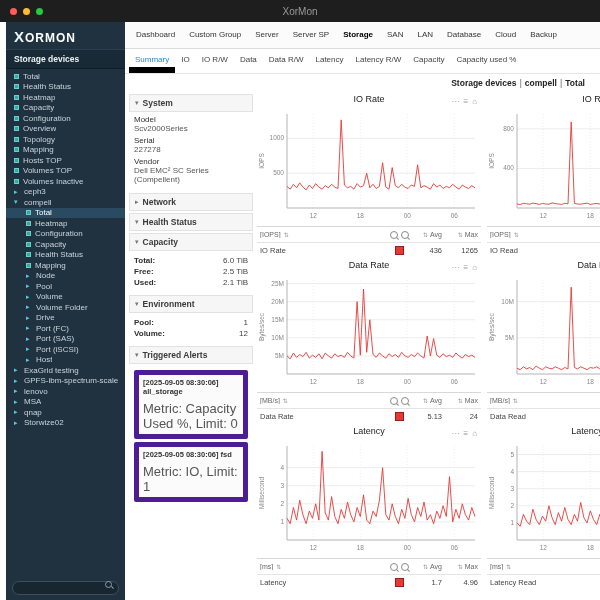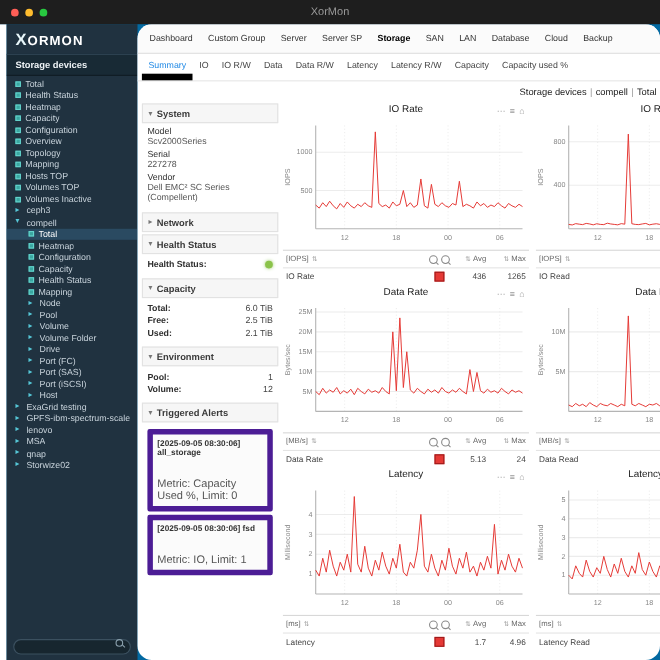--- a/index.html
+++ b/index.html
@@ -28,47 +28,47 @@
   .tree-item.selected{background:#2a4a61;color:#fff;}
   .caret{color:#56c8d8;font-size:7px;width:6px;flex:none;line-height:10px;}
   .leaf-ico{width:5px;height:5px;background:#3aa6a0;border:1px solid #63d3cc;box-sizing:border-box;flex:none;}
   .tree-label{overflow:hidden;text-overflow:ellipsis;}
   .side-search{padding:5px 6px;position:relative;}
   .side-search input{width:100%;box-sizing:border-box;height:14px;background:#17262f;border:1px solid #3b505f;border-radius:8px;color:#cfd8dc;font-size:8px;padding:0 16px 0 6px;outline:none;}
   .search-ico{position:absolute;right:13px;top:9px;width:5px;height:5px;border:1px solid #8aa0ad;border-radius:50%;}
   .search-ico::after{content:"";position:absolute;width:3px;height:1px;background:#8aa0ad;right:-2.5px;bottom:-1px;transform:rotate(45deg);}
 
   
-  .main{flex:1;display:flex;flex-direction:column;overflow:hidden;background:#fff;border-radius:13px;}
+  .main{flex:1;display:flex;flex-direction:column;overflow:hidden;background:#fff;}
   .tabbar{height:26px;display:flex;align-items:center;background:#fbfbfb;border-bottom:1px solid #ddd;padding-left:4px;flex:none;}
   .tab{font-size:8px;color:#333;padding:0 7px;line-height:26px;cursor:default;}
   .tab.active{font-weight:bold;color:#000;}
   .subtabbar{height:24px;display:flex;align-items:center;background:#fff;border-bottom:1px solid #e6e6e6;padding-left:4px;flex:none;}
   .subtab{font-size:8px;color:#444;padding:0 6px;line-height:22px;height:24px;box-sizing:border-box;border-bottom:2px solid transparent;}
   .subtab.active{color:#1e88e5;font-weight:normal;border-bottom:6px solid #000000;}
-  .crumbrow{height:18px;display:flex;justify-content:flex-end;align-items:center;padding-right:0;font-size:8.5px;color:#222;flex:none;}
+  .crumbrow{height:18px;display:flex;justify-content:flex-end;align-items:center;padding-right:12px;font-size:8.5px;color:#222;flex:none;font-weight:bold;}
   .crumb{padding:0 3px;}
   .crumb-sep{color:#999;}
 
   .content{flex:1;display:flex;overflow:hidden;}
   .info-panel{width:130px;flex:none;overflow:hidden;padding:2px 2px 0 4px;box-sizing:border-box;}
   .section{margin-bottom:2px;}
   .sec-head{display:flex;align-items:center;gap:4px;background:#f6f6f6;border:1px solid #e2e2e2;padding:3px 5px;font-size:8.5px;font-weight:bold;color:#3a3a3a;}
   .sec-chev{color:#777;font-size:7px;}
   .sec-body{padding:3px 5px 4px;}
   .field{margin-bottom:3px;}
   .f-label{font-size:8px;font-weight:normal;color:#2f2f2f;}
   .f-value{font-size:8px;color:#555;}
   .kv{display:flex;justify-content:space-between;align-items:center;font-size:8px;margin:2px 0;}
   .kv .k{font-weight:bold;color:#2f2f2f;}
   .kv .v{color:#444;}
   .status-dot{width:7px;height:7px;border-radius:50%;box-shadow:0 0 3px rgba(139,195,74,.9);display:inline-block;}
   .alert{background:#fbfbfb;border:5px solid #4c1d95;border-radius:2px;padding:3px 4px;margin:3px 0;}
   .a-head{font-size:7.5px;font-weight:bold;color:#333;}
-  .a-detail{font-size:10px;color:#555;margin-top:19px;}
+  .a-detail{font-size:13px;color:#555;margin-top:5px;}
 
   
   .charts{flex:1;display:grid;grid-template-columns:224px 224px;grid-auto-rows:164px;gap:2px 6px;overflow:hidden;padding:2px 0 0 2px;}
   .chart-card{width:224px;overflow:hidden;}
   .ch-head{position:relative;height:15px;}
   .ch-title{position:absolute;left:0;right:0;text-align:center;font-size:9px;color:#222;}
   .ch-icons{position:absolute;right:4px;top:0;display:flex;gap:4px;color:#999;font-size:8px;line-height:15px;}
   .ch-foot{border-top:1px solid #d8d8d8;margin-top:1px;}
   .fr{display:flex;align-items:center;height:15px;border-bottom:1px solid #e4e4e4;font-size:7.5px;color:#444;padding:0 3px;}
   .fr-head{color:#666;font-size:7px;}
@@ -299,26 +299,20 @@
             <div class="section">
               <div class="sec-head">
                 <span class="sec-chev">▸</span>
                 <span>Network</span>
               </div>
             </div>
             <div class="section">
               <div class="sec-head">
                 <span class="sec-chev">▾</span>
                 <span>Health Status</span>
-              </div>
-              <div class="sec-body">
-                <div class="kv">
-                  <span class="k">Health Status:</span>
-                  <span class="status-dot" style="background: rgb(139, 195, 74);"></span>
-                </div>
               </div>
             </div>
             <div class="section">
               <div class="sec-head">
                 <span class="sec-chev">▾</span>
                 <span>Capacity</span>
               </div>
               <div class="sec-body">
                 <div class="kv">
                   <span class="k">Total:</span>

